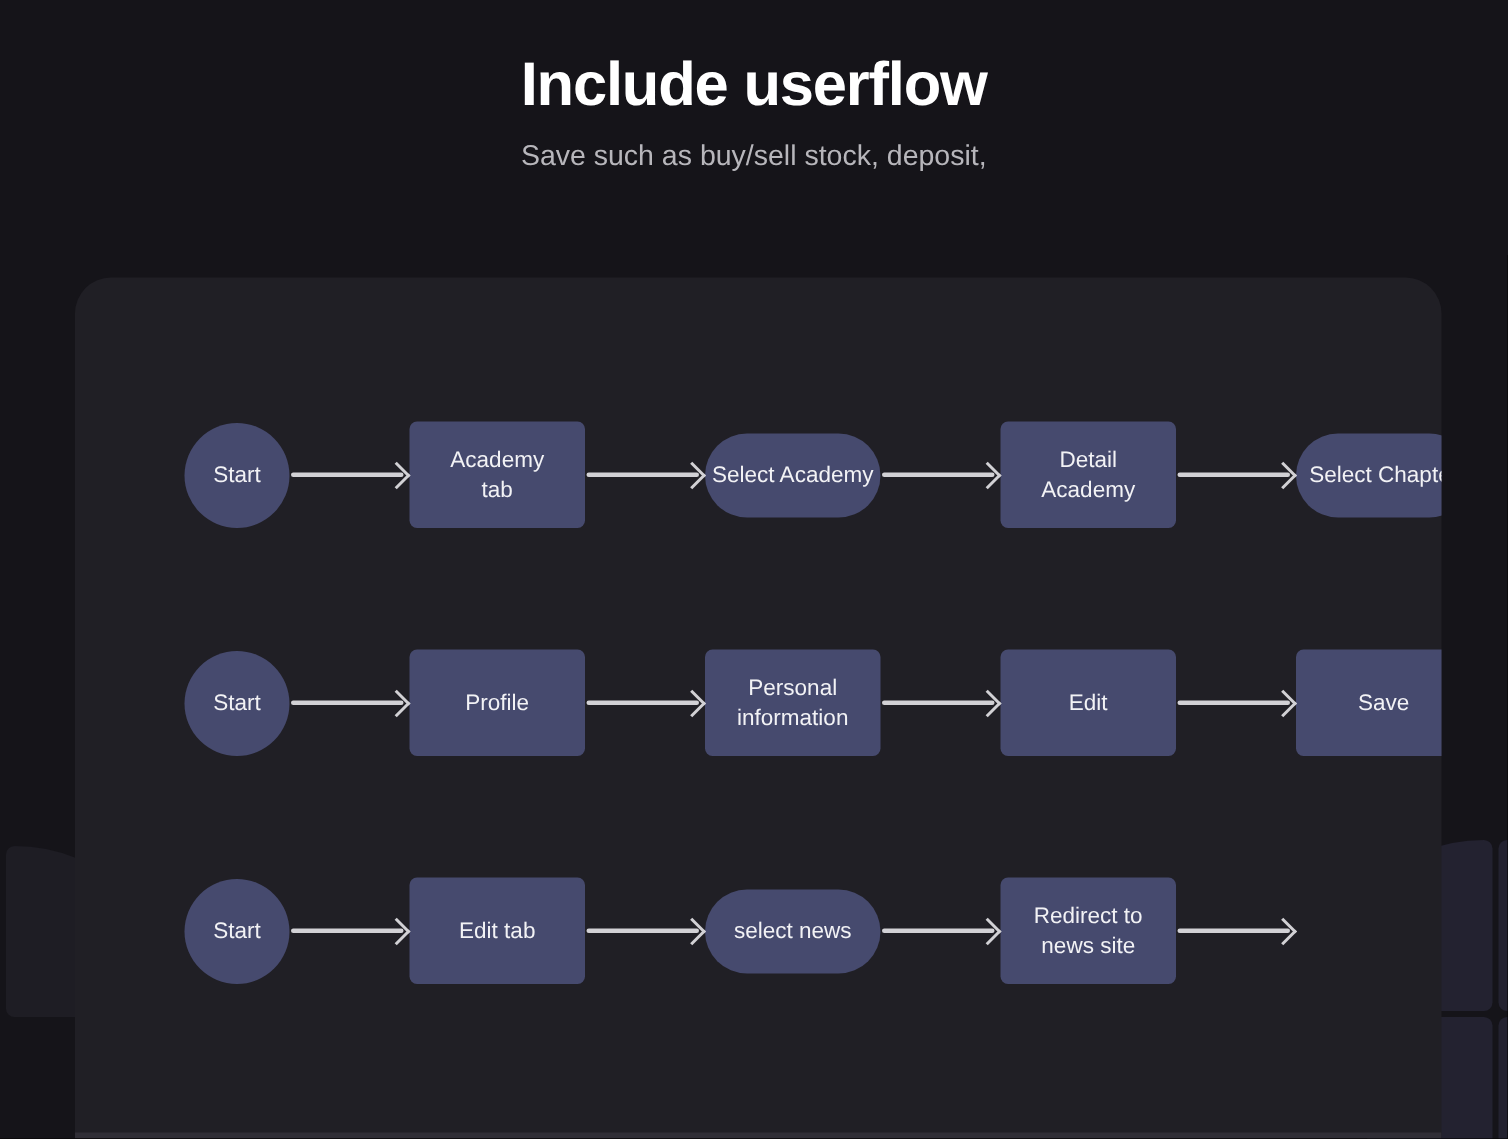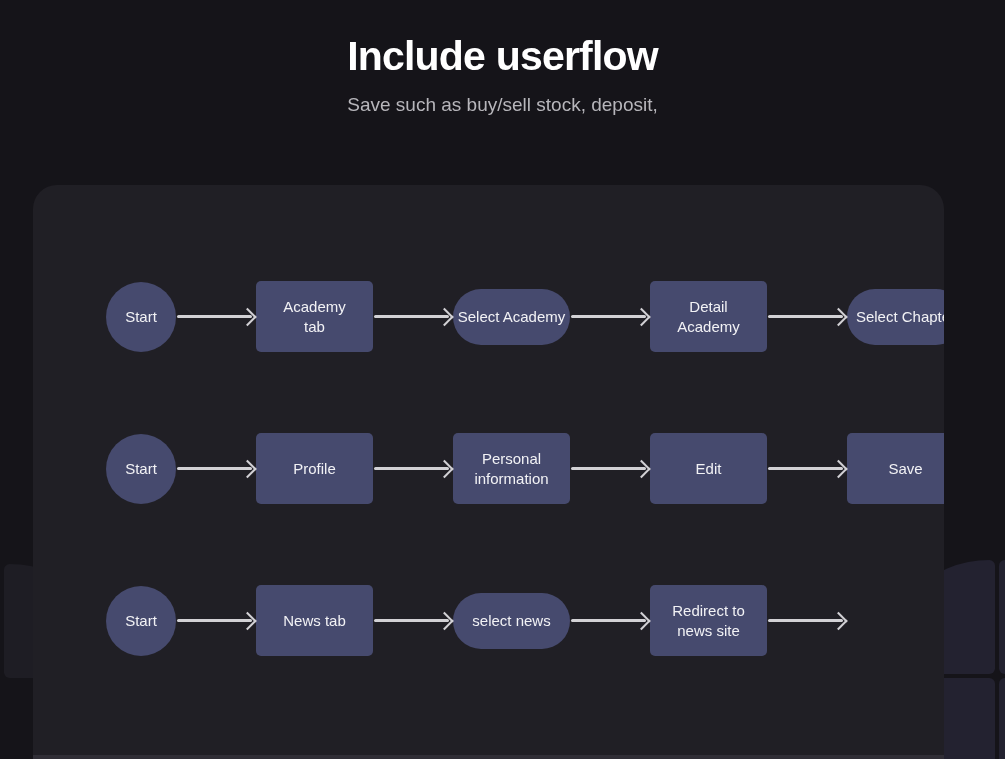--- a/index.html
+++ b/index.html
@@ -49,21 +49,21 @@
   .flower-right { left: 881px;  top: 560px; }
   .flower-left  .petal { background: var(--decor-left); }
   .flower-right .petal { background: var(--decor-right); }
   .petal:nth-child(1) { border-radius: 100% 6px 6px 6px; }
   .petal:nth-child(2) { border-radius: 6px 100% 6px 6px; }
   .petal:nth-child(3) { border-radius: 6px 6px 6px 100%; }
   .petal:nth-child(4) { border-radius: 6px 6px 100% 6px; }
 
   .panel {
     position: absolute;
-    left: 33px;
+    left: 50px;
     top: 185px;
     width: 911px;
     height: 574px;
     background: var(--panel-bg);
     border-radius: 24px 24px 0 0;
     overflow: hidden;
     z-index: 1;
   }
 
   .flow-row {
@@ -189,21 +189,21 @@
           <div class="node rect">
             <span class="node-label">Save</span>
           </div>
         </div>
         <div class="flow-row">
           <div class="node circle">
             <span class="node-label">Start</span>
           </div>
           <div class="arrow"></div>
           <div class="node rect">
-            <span class="node-label">News tab</span>
+            <span class="node-label">Edit tab</span>
           </div>
           <div class="arrow"></div>
           <div class="node pill">
             <span class="node-label">select news</span>
           </div>
           <div class="arrow"></div>
           <div class="node rect">
             <span class="node-label">Redirect to news site</span>
           </div>
           <div class="arrow"></div>

